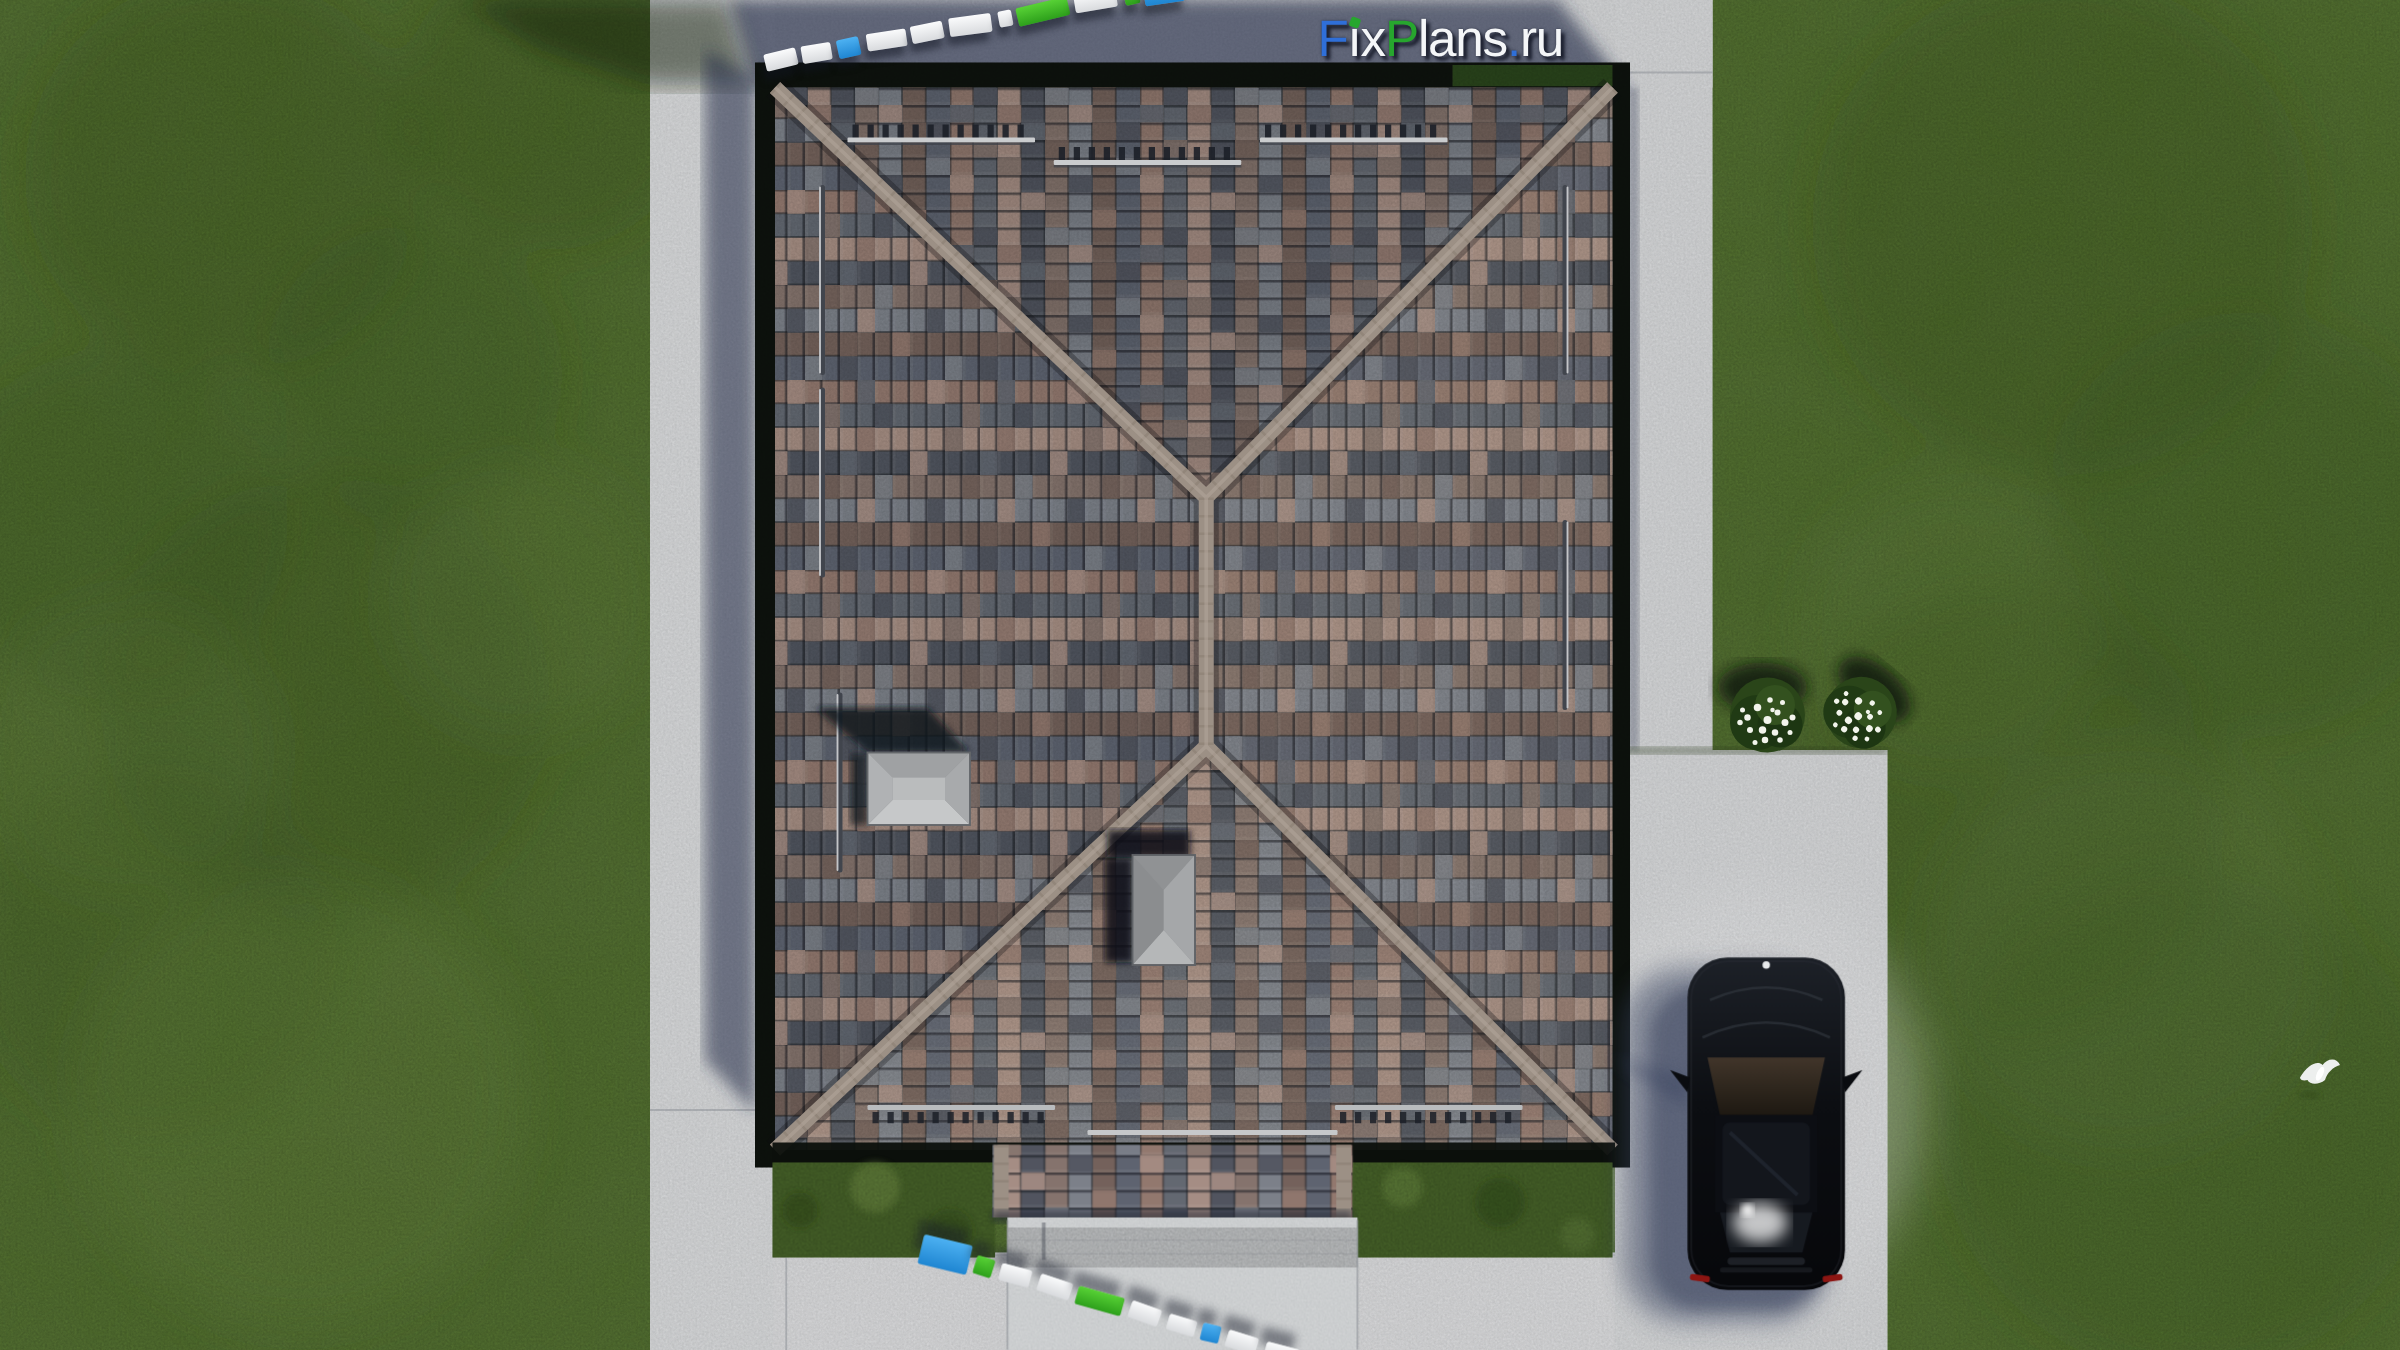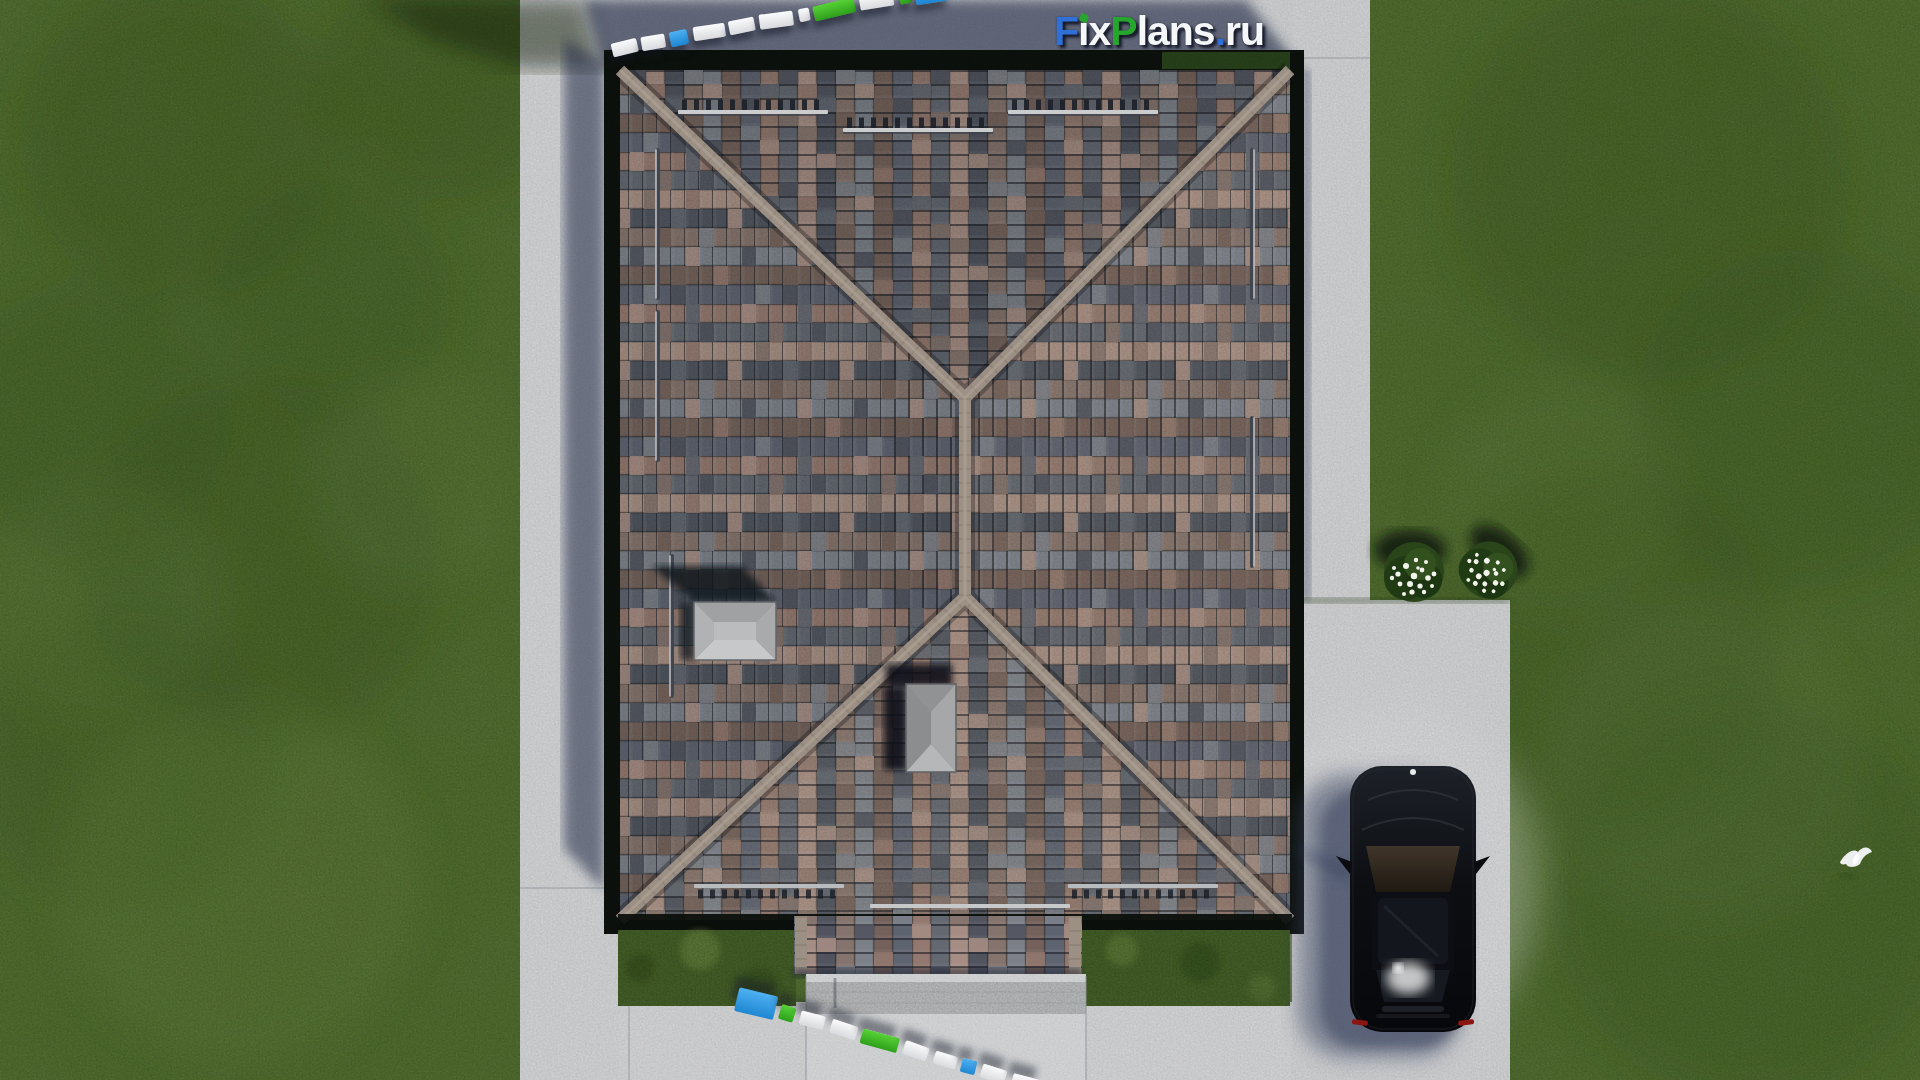--- a/index.html
+++ b/index.html
@@ -2,21 +2,21 @@
 <html><head>
 <meta charset="utf-8">
 <style>
   html,body{margin:0;padding:0;}
   body{width:1920px;height:1080px;overflow:hidden;position:relative;
        background:#587733;font-family:"Liberation Sans",sans-serif;}
   .scene{position:absolute;left:0;top:0;width:1920px;height:1080px;}
   svg.canvas{position:absolute;left:0;top:0;display:block;}
 
   
-  .logo{position:absolute;left:1054px;top:8px;font-weight:700;font-size:41px;
+  .logo{position:absolute;left:1054px;top:8px;font-weight:400;font-size:41px;
         letter-spacing:-1px;white-space:nowrap;line-height:47px;
         text-shadow:3px 3px 3px rgba(8,12,26,.85),0 0 2px rgba(8,12,26,.5);}
   .logo .seg{display:inline-block;position:relative;}
   .logo .idot{position:absolute;left:2px;top:6px;width:8px;height:8px;
               border-radius:2px;transform:rotate(20deg);}
 
   
   .bar{position:absolute;display:flex;align-items:center;transform-origin:left center;}
   .bar .blk{flex:0 0 auto;border-radius:2px;}
   .bar .blk.white{background:linear-gradient(180deg,#fafbfc,#d8dadd);}

